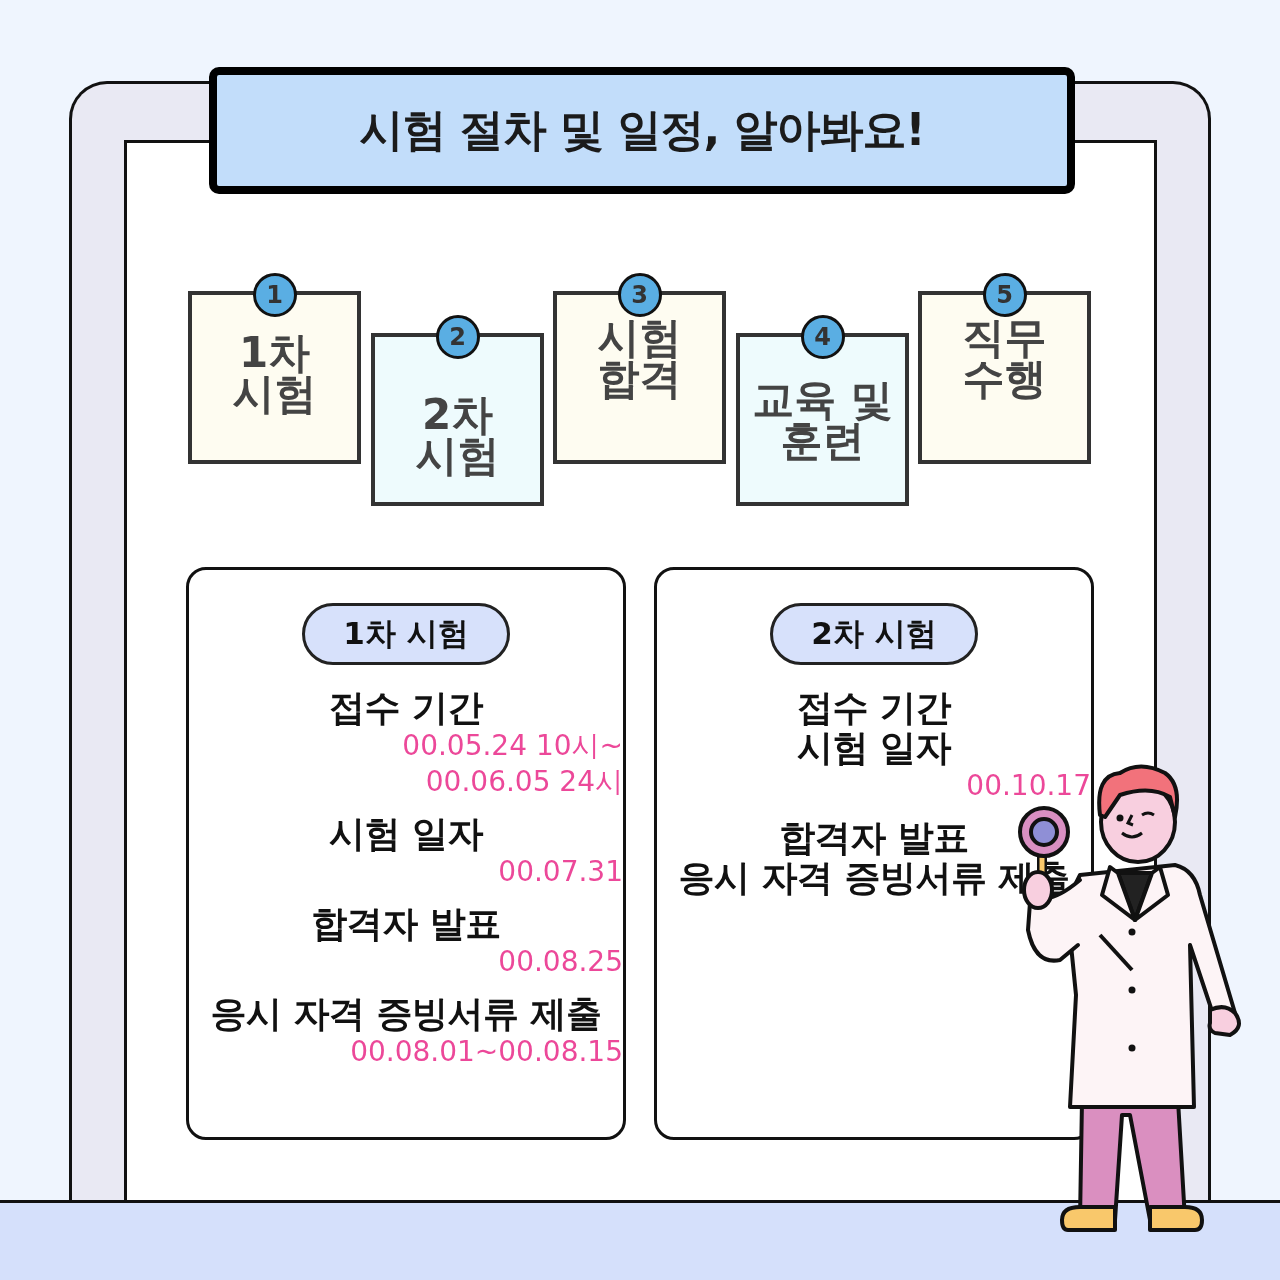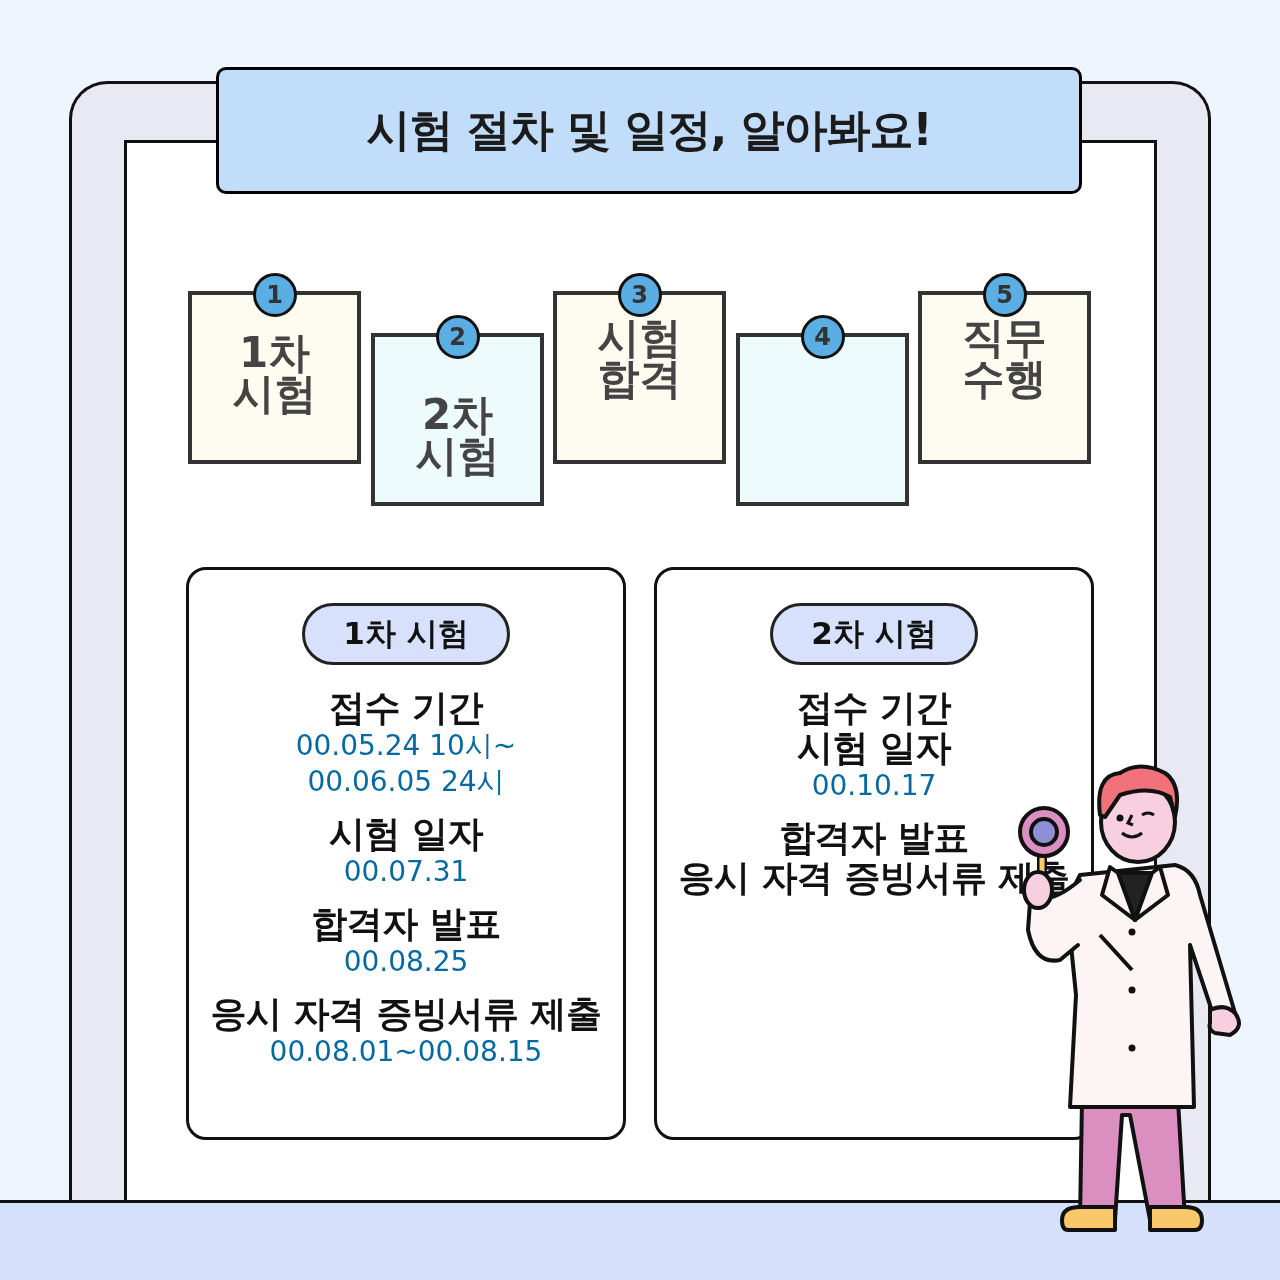--- a/index.html
+++ b/index.html
@@ -15,22 +15,22 @@
   .frame {
     position: absolute; left: 69px; top: 81px; width: 1142px; height: 1124px;
     background: #e9e9f3; border: 3px solid #111; border-bottom: none;
     border-radius: 38px 38px 0 0; box-sizing: border-box;
   }
   .board {
     position: absolute; left: 124px; top: 140px; width: 1033px; height: 1065px;
     background: #ffffff; border: 3px solid #111; border-bottom: none; box-sizing: border-box;
   }
   .title-banner {
-    position: absolute; left: 216px; top: 67px; width: 866px; height: 127px;
-    background: #c2ddfa; border: 3px solid #000000; border-radius: 10px; box-sizing: border-box;
+    position: absolute; left: 209px; top: 67px; width: 866px; height: 127px;
+    background: #c2ddfa; border: 8px solid #000000; border-radius: 10px; box-sizing: border-box;
     display: flex; align-items: center; justify-content: center;
   }
   .title-banner h1 {
     margin: 0; font-size: 44px; font-weight: bold; color: #1b1b1b; letter-spacing: -1px;
   }
   .step {
     position: absolute; width: 173px; height: 173px; box-sizing: border-box;
     border: 4px solid #333; display: flex; align-items: center; justify-content: center;
   }
   .step.cream { background: #fefcf1; }
@@ -55,21 +55,21 @@
     position: absolute; top: 33px; left: 50%; margin-left: -104px; width: 208px; height: 62px;
     border-radius: 31px; background: #d7e1fb; border: 3px solid #222; box-sizing: border-box;
     display: flex; align-items: center; justify-content: center;
     font-size: 31px; font-weight: bold; color: #111;
   }
   .card .rows { position: absolute; top: 118px; left: 0; width: 100%; }
   .card .row-label {
     font-size: 36px; font-weight: bold; color: #111; line-height: 40px; letter-spacing: -0.5px;
   }
   .card .row-value {
-    font-size: 28px; color: #0369a1; line-height: 36px; margin-bottom: 14px; white-space: pre-line;
+    font-size: 28px; color: #ec4899; line-height: 36px; margin-bottom: 14px; white-space: pre-line; text-align: right;
   }
   .character { position: absolute; left: 1010px; top: 755px; width: 250px; height: 490px; }
 </style>
 </head>
 <body>
 
 <div class="frame"></div>
 <div class="board"></div>
 <div class="floor"></div>
 
@@ -87,20 +87,22 @@
   <div class="label" style="margin-top:30px;">2차
 시험</div>
 </div>
 <div class="step cream" style="left:553px; top:291px;">
   <div class="badge">3</div>
   <div class="label" style="margin-top:-40px;">시험
 합격</div>
 </div>
 <div class="step mint" style="left:736px; top:333px;">
   <div class="badge">4</div>
+  <div class="label" style="margin-top:0px;">교육 및
+훈련</div>
 </div>
 <div class="step cream" style="left:918px; top:291px;">
   <div class="badge">5</div>
   <div class="label" style="margin-top:-40px;">직무
 수행</div>
 </div>
 
 <div class="card" style="left:186px;">
   <div class="pill">1차 시험</div>
   <div class="rows">

